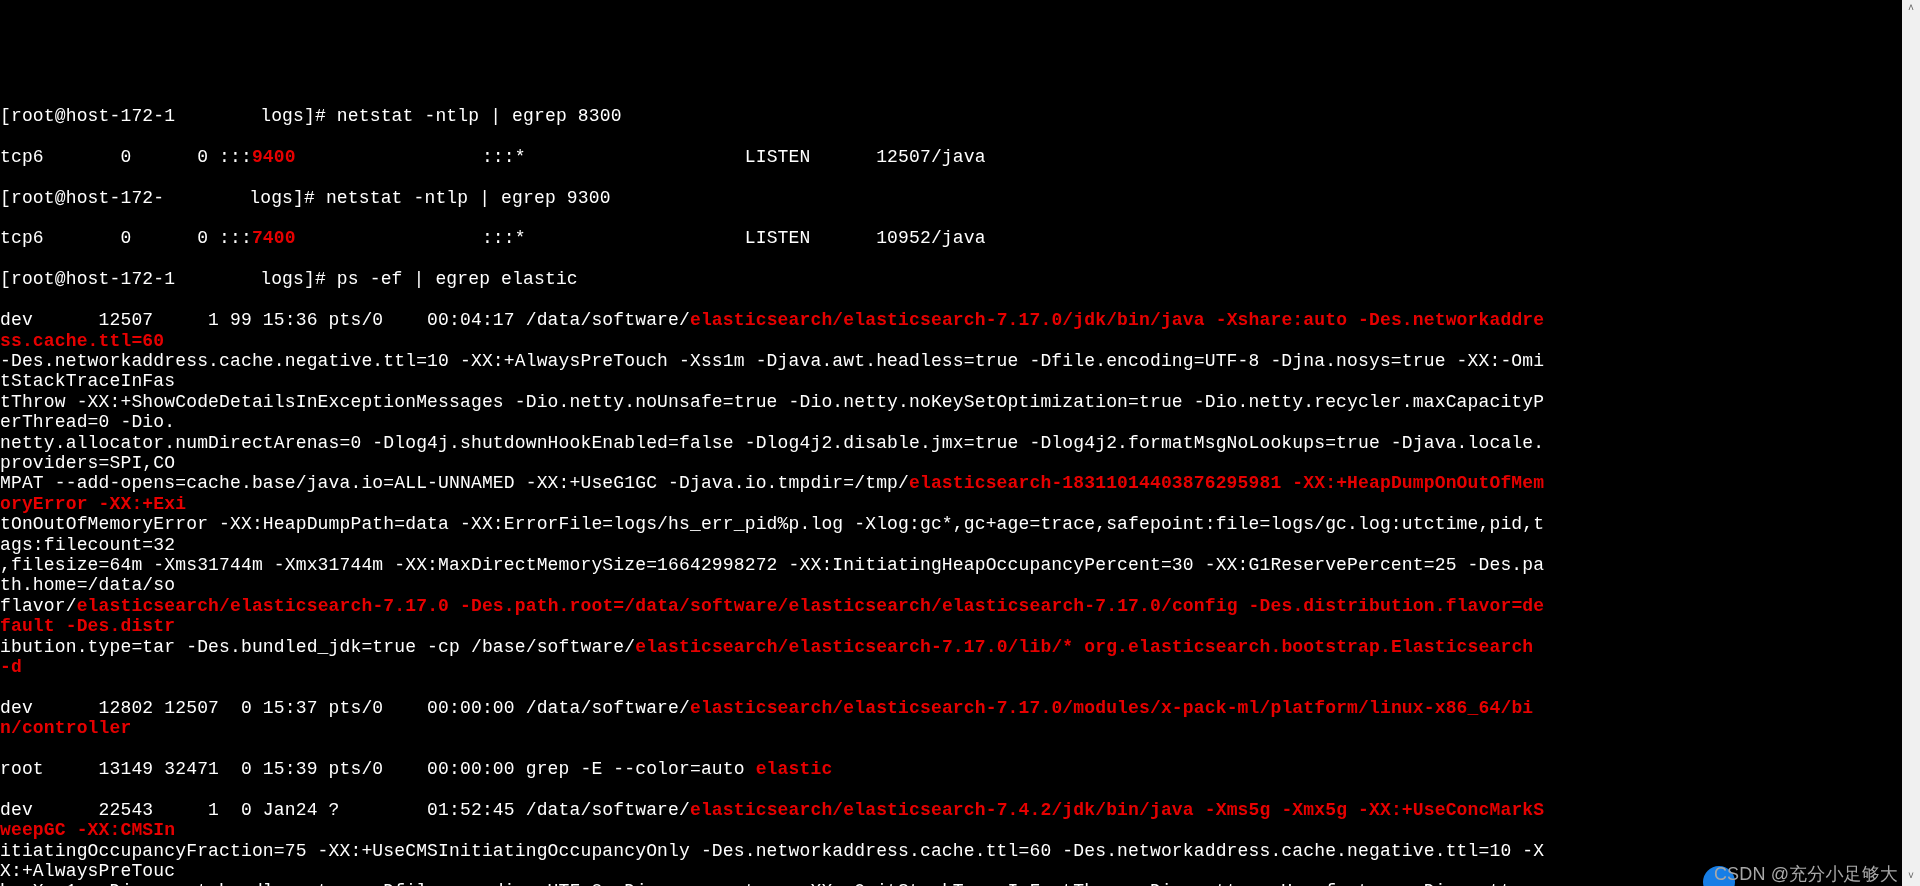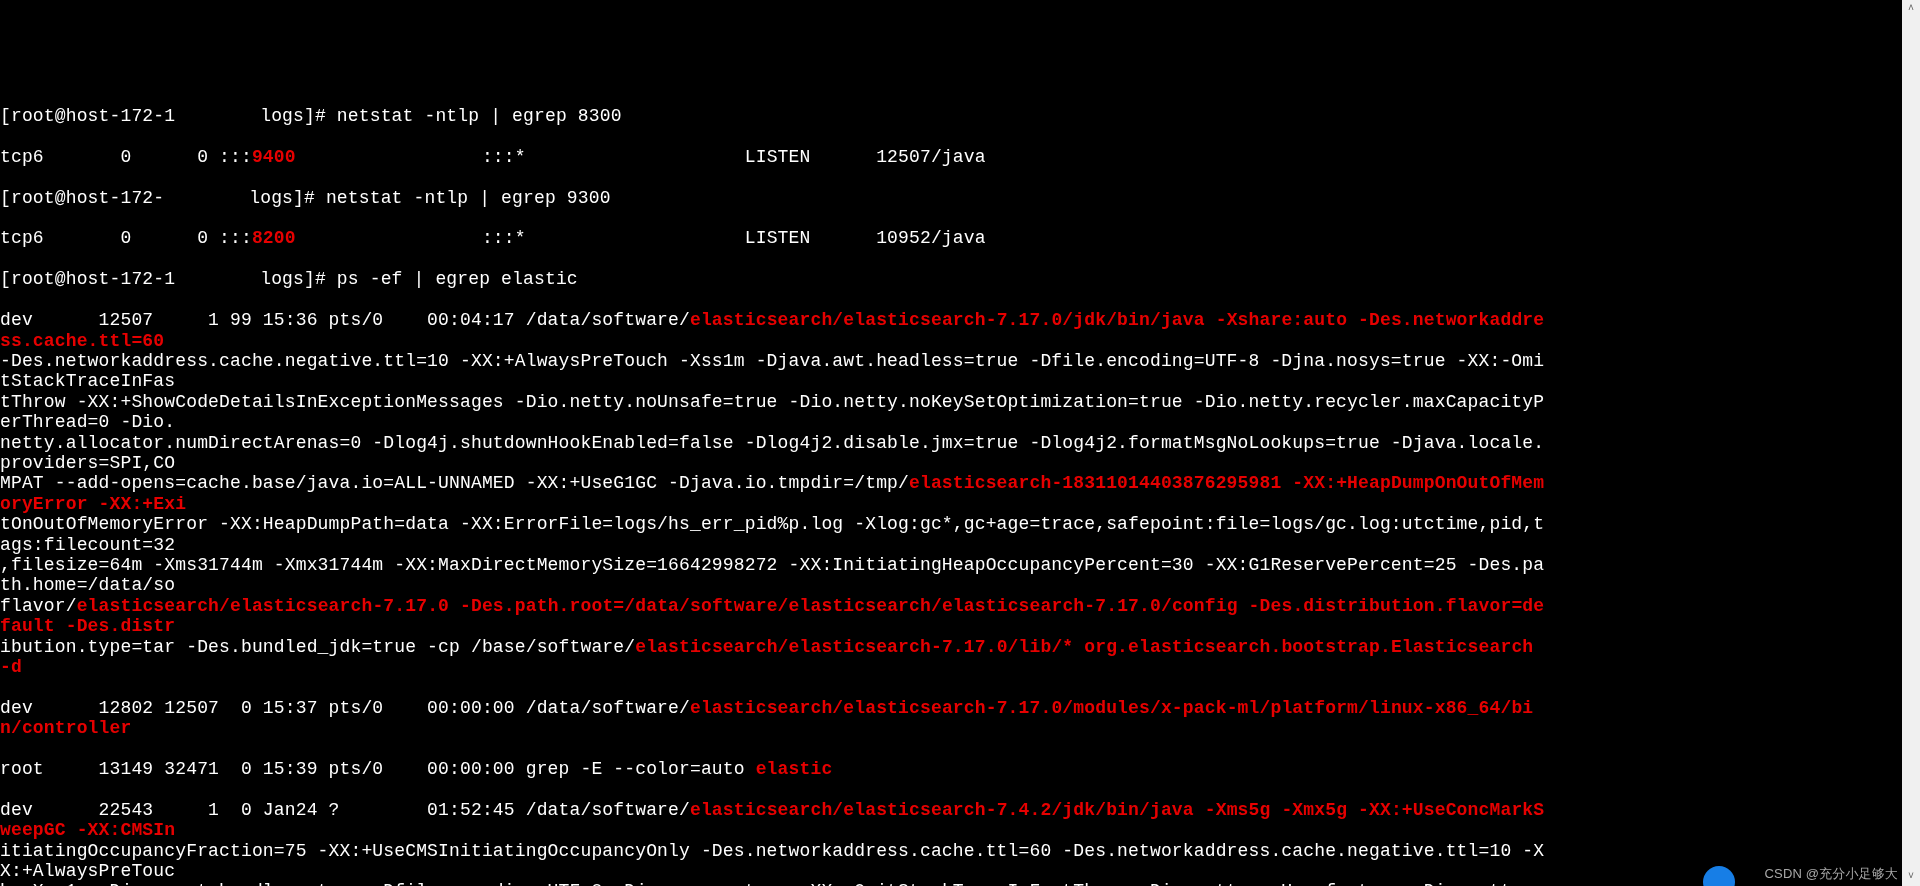--- a/index.html
+++ b/index.html
@@ -51,21 +51,21 @@
     width: 74px;
     height: 18px;
     vertical-align: -3px;
   }
   .watermark {
     position: absolute;
     right: 22px;
     bottom: 2px;
     color: #a8a8a8;
     font-family: sans-serif;
-    font-size: 13px;
+    font-size: 18px;
   }
   .circle-dec {
     position: absolute;
     right: 185px;
     bottom: -12px;
     width: 32px;
     height: 32px;
     border-radius: 50%;
     background: #1a8cff;
     opacity: 0.9;
@@ -76,21 +76,21 @@
 
 
 
 <div class="term" style="white-space: pre-wrap; word-break: break-all;">
 <span><span>[root@host-172-1</span><span class="redact"></span><span> logs]# netstat -ntlp | egrep 8300</span>
 </span>
 <span><span>tcp6       0      0 :::</span><span class="hl">9400</span><span>                 :::*                    LISTEN      12507/java</span>
 </span>
 <span><span>[root@host-172-</span><span class="redact"></span><span> logs]# netstat -ntlp | egrep 9300</span>
 </span>
-<span><span>tcp6       0      0 :::</span><span class="hl">8200</span><span>                 :::*                    LISTEN      10952/java</span>
+<span><span>tcp6       0      0 :::</span><span class="hl">7400</span><span>                 :::*                    LISTEN      10952/java</span>
 </span>
 <span><span>[root@host-172-1</span><span class="redact"></span><span> logs]# ps -ef | egrep elastic</span>
 </span>
 <span><span><span>dev      12507     1 99 15:36 pts/0    00:04:17 /data/software/</span><span class="hl">elastic</span><span class="hl">search/</span><span class="hl">elastic</span><span class="hl">search-7.17.0/jdk/bin/java -Xshare:auto -Des.networkaddress.cache.ttl=60 </span>
 <span>-Des.networkaddress.cache.negative.ttl=10 -XX:+AlwaysPreTouch -Xss1m -Djava.awt.headless=true -Dfile.encoding=UTF-8 -Djna.nosys=true -XX:-OmitStackTraceInFas</span>
 <span>tThrow -XX:+ShowCodeDetailsInExceptionMessages -Dio.netty.noUnsafe=true -Dio.netty.noKeySetOptimization=true -Dio.netty.recycler.maxCapacityPerThread=0 -Dio.</span>
 <span>netty.allocator.numDirectArenas=0 -Dlog4j.shutdownHookEnabled=false -Dlog4j2.disable.jmx=true -Dlog4j2.formatMsgNoLookups=true -Djava.locale.providers=SPI,CO</span>
 <span>MPAT --add-opens=cache.base/java.io=ALL-UNNAMED -XX:+UseG1GC -Djava.io.tmpdir=/tmp/</span><span class="hl">elastic</span><span class="hl">search-18311014403876295981 -XX:+HeapDumpOnOutOfMemoryError -XX:+Exi</span>
 <span>tOnOutOfMemoryError -XX:HeapDumpPath=data -XX:ErrorFile=logs/hs_err_pid%p.log -Xlog:gc*,gc+age=trace,safepoint:file=logs/gc.log:utctime,pid,tags:filecount=32</span>
 <span>,filesize=64m -Xms31744m -Xmx31744m -XX:MaxDirectMemorySize=16642998272 -XX:InitiatingHeapOccupancyPercent=30 -XX:G1ReservePercent=25 -Des.path.home=/data/so</span>

